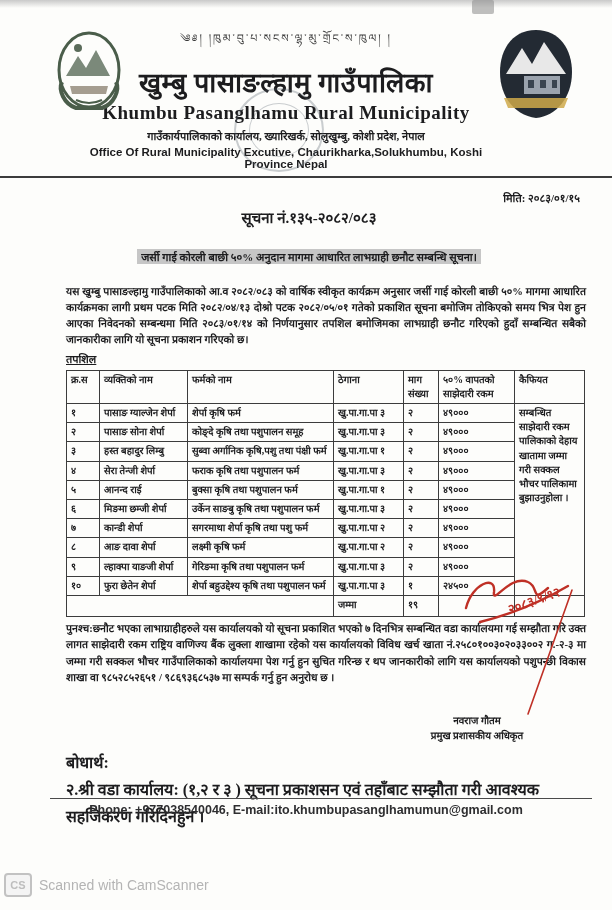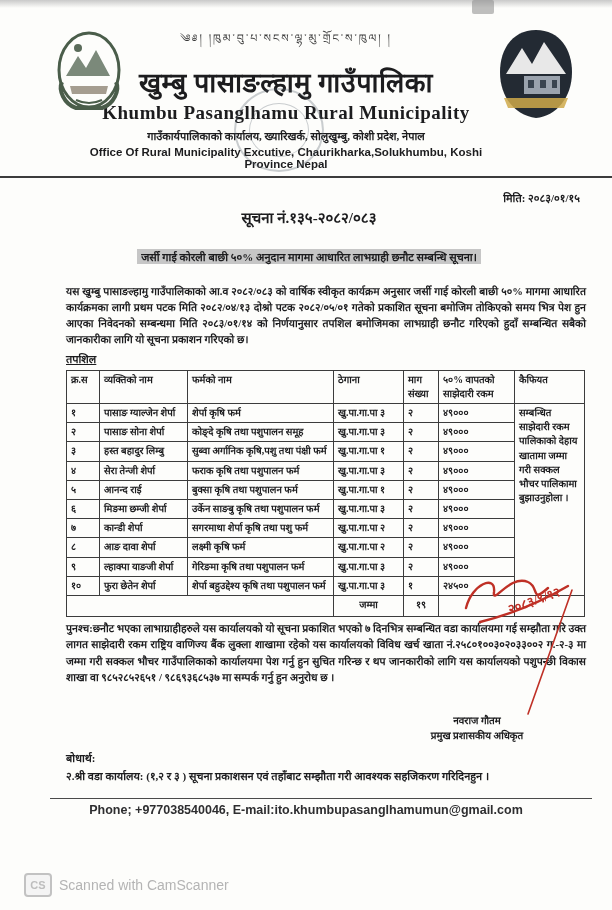--- a/index.html
+++ b/index.html
@@ -41,39 +41,39 @@
   .para{font-size:10.6px;font-weight:600;line-height:1.5;text-align:justify;margin-top:19px;}
   .tapasil{font-size:11px;font-weight:bold;text-decoration:underline;margin-top:3px;}
 
   
   table.main{border-collapse:collapse;table-layout:fixed;width:518px;margin-top:4px;
     font-size:9.8px;font-weight:600;}
   table.main th,table.main td{border:1px solid #3c3c3c;padding:2px 4px;text-align:left;
     vertical-align:top;line-height:1.45;word-wrap:break-word;}
   table.main th{font-weight:bold;}
   td.remark{line-height:1.7;}
-  tr.total-row td{font-weight:bold;height:16px;text-align:center;}
+  tr.total-row td{font-weight:bold;height:16px;}
 
   
   .postscript{font-size:10.6px;font-weight:600;line-height:1.55;text-align:justify;margin-top:4px;}
   .sig-block{margin-top:26px;display:flex;justify-content:flex-end;}
   .sig-name{width:210px;text-align:center;font-size:10px;font-weight:bold;line-height:1.5;margin-right:4px;}
   .signature-svg{position:absolute;right:10px;top:562px;pointer-events:none;}
   .sig-hand{fill:none;stroke:#bf3026;stroke-width:2.4;stroke-linecap:round;}
   .sig-hand-thin{fill:none;stroke:#bf3026;stroke-width:1.6;stroke-linecap:round;}
   .sig-date{font-size:13px;fill:#bf3026;font-weight:bold;}
 
-  .bodhartha{font-size:11px;font-weight:600;line-height:1.7;margin-top:6px;}
+  .bodhartha{font-size:16px;font-weight:600;line-height:1.7;margin-top:6px;}
   .bodhartha .bh-label{font-weight:bold;}
 
   
   .footer-rule{position:absolute;left:50px;right:20px;top:798px;border-top:1.5px solid #4a4a4a;}
   .contact{position:absolute;left:0;right:0;top:803px;text-align:center;
     font-family:"Liberation Sans","DejaVu Sans",sans-serif;font-size:12.5px;font-weight:bold;color:#2e2e30;}
-  .camscanner{position:absolute;left:24px;bottom:13px;display:flex;align-items:center;gap:7px;
+  .camscanner{position:absolute;left:4px;bottom:13px;display:flex;align-items:center;gap:7px;
     font-family:"Liberation Sans","DejaVu Sans",sans-serif;color:#b4b4b4;font-size:14px;}
   .cs-badge{width:24px;height:20px;border:2px solid #c2c2c2;border-radius:4px;color:#bdbdbd;
     font-size:11px;font-weight:bold;display:flex;align-items:center;justify-content:center;background:#f4f4f4;}
 </style>
 </head>
 <body>
 
 <div class="page">
   <div class="scan-shade"></div>
   <div class="scan-corner"></div>

